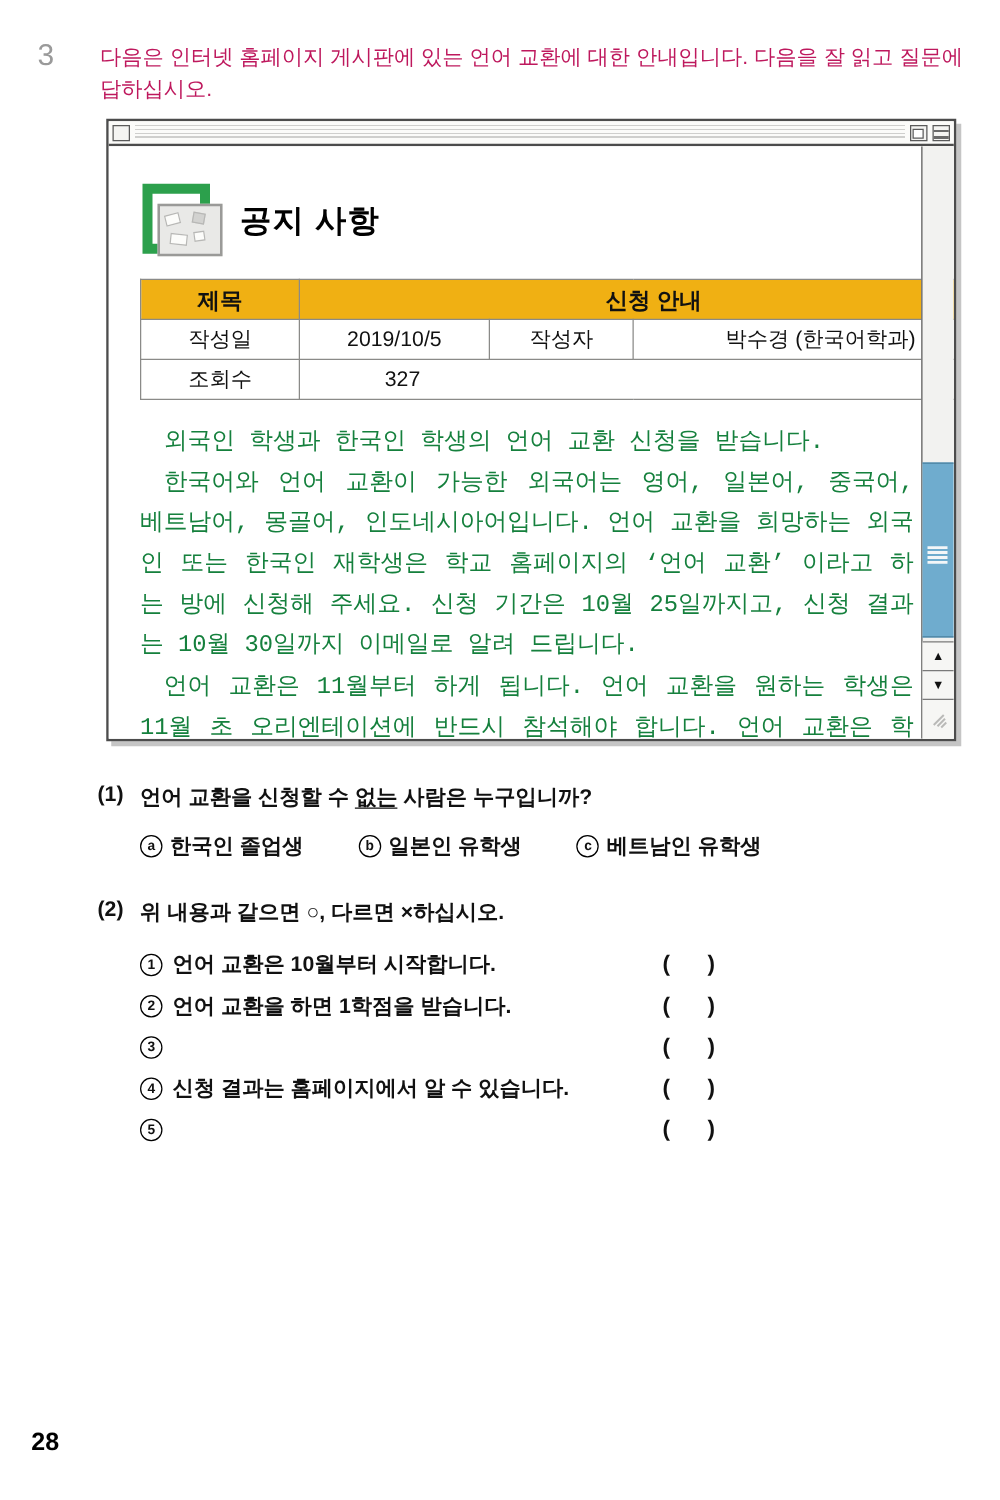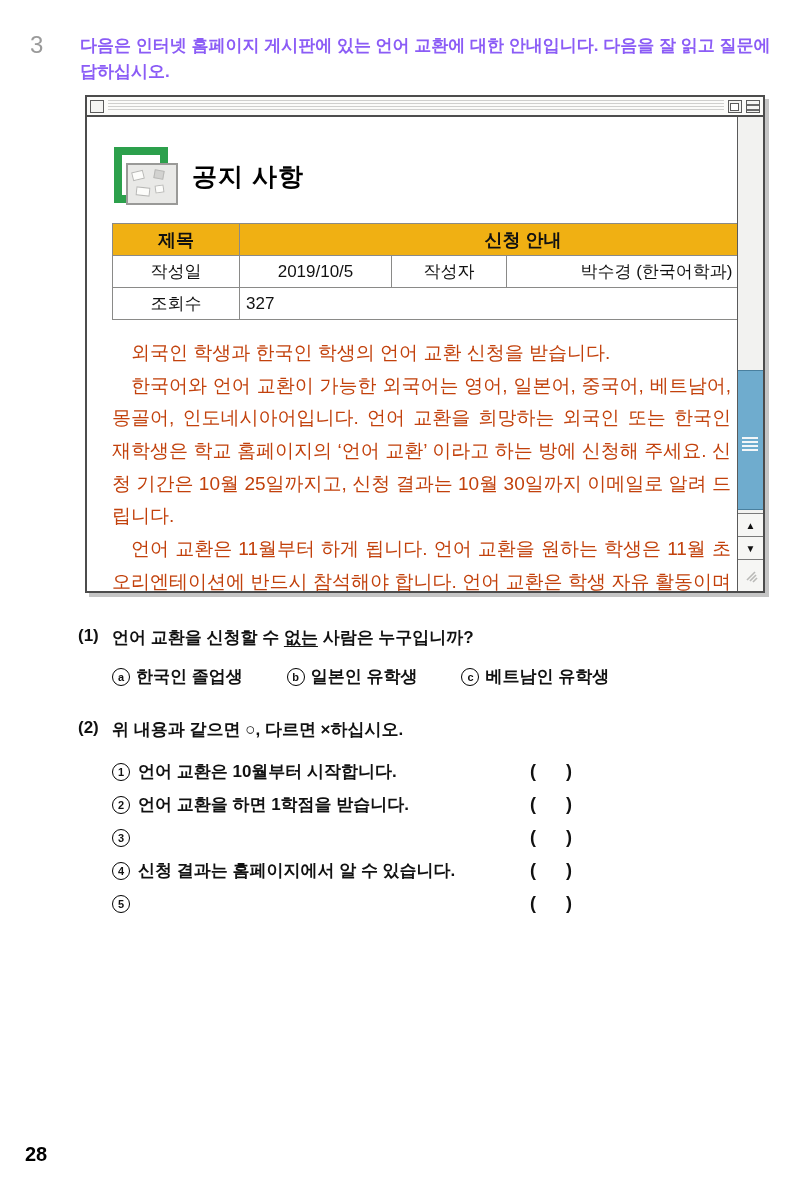--- a/index.html
+++ b/index.html
@@ -13,21 +13,21 @@
     overflow:hidden;
   }
 
   
   .q-number {
     position:absolute; left:30px; top:31px;
     font-size:24px; font-weight:400; color:#9a9a9a;
   }
   .instructions {
     position:absolute; left:80px; top:33px; width:700px;
-    font-size:17px; font-weight:700; line-height:1.55; color:#8b5cf6;
+    font-size:17px; font-weight:400; line-height:1.55; color:#be185d;
   }
 
   
   .browser-window {
     position:absolute; left:85px; top:95px; width:680px; height:498px;
     background:#ffffff;
     border:2px solid #4c4c4c;
     box-shadow:4px 4px 0 rgba(140,140,140,.5);
   }
   .title-bar {
@@ -108,27 +108,27 @@
   }
   .notice-table td {
     border:1px solid #8a8a88; text-align:center; height:32px; padding:2px 6px;
   }
   .notice-table .hdr {
     background:#F0B013; font-weight:700; font-size:18px;
     border-color:#8a8a88;
   }
   .val-cell { font-family:"Liberation Sans","DejaVu Sans",sans-serif; }
   .views-cell { text-align:left !important; }
-  .views-num { display:inline-block; width:152px; }
+  .views-num { display:inline-block; width:152px; text-align:center; }
 
   
   .notice-body {
     margin-top:17px;
-    font-family:Liberation Sans, sans-serif;
-    font-size:19px; line-height:1.72; color:#c2410c;
+    font-family:Liberation Mono, monospace;
+    font-size:19px; line-height:1.72; color:#15803d;
     text-align:justify;
   }
   .notice-body p { text-indent:1em; }
 
   
   .questions { position:absolute; left:78px; top:626px; width:580px; font-size:17px; font-weight:600; }
   .q-row { display:flex; align-items:flex-start; }
   .q-label { flex:0 0 34px; font-weight:600; }
   .q1-options { margin:16px 0 0 34px; display:flex; }
   .q1-options .opt { display:flex; align-items:center; gap:6px; }

